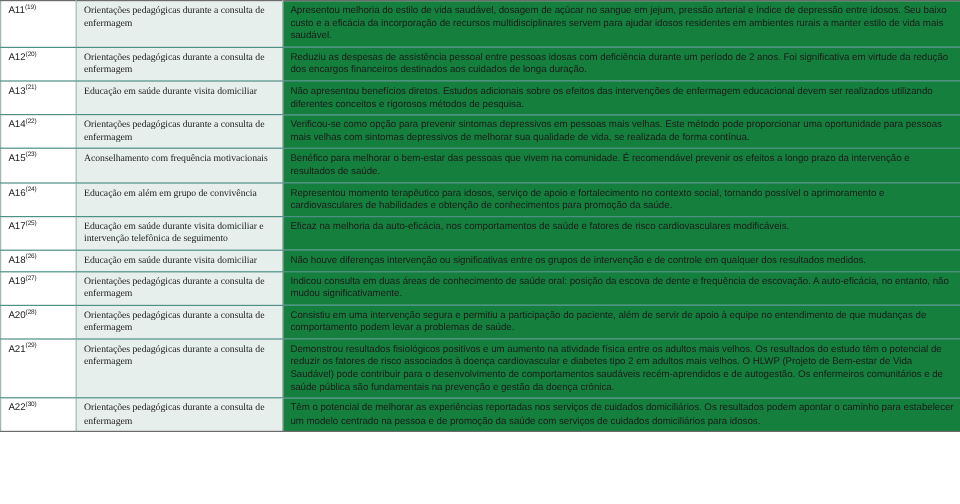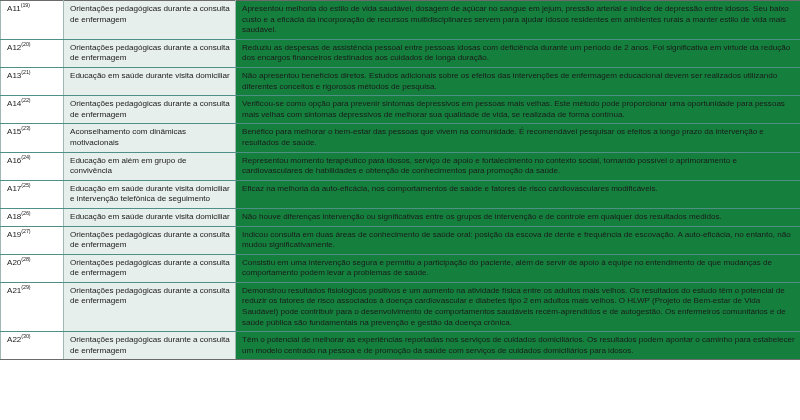--- a/index.html
+++ b/index.html
@@ -39,20 +39,21 @@
   col.c-res   { width: 565px; }
 
   td.code {
     background: #ffffff;
     padding-left: 7px;
     white-space: nowrap;
     border-left: 1px solid #7d9c97;
   }
   td.inter {
     background: #e7efec;
+    font-family: Liberation Serif, serif;
   }
   td.res {
     background: #15803d;
     border-right: 1px solid #7d9c97;
   }
 
   
   #study-table tr:first-child td { border-top: 1px solid #6b6b6b; }
   #study-table tr:last-child  td { border-bottom: 1px solid #6b6b6b; }
 
@@ -88,22 +89,22 @@
         <td class="inter">Educação em saúde durante visita domiciliar</td>
         <td class="res">Não apresentou benefícios diretos. Estudos adicionais sobre os efeitos das intervenções de enfermagem educacional devem ser realizados utilizando diferentes conceitos e rigorosos métodos de pesquisa.</td>
       </tr>
       <tr>
         <td class="code"><span>A14</span><span class="sup">(22)</span></td>
         <td class="inter">Orientações pedagógicas durante a consulta de enfermagem</td>
         <td class="res">Verificou-se como opção para prevenir sintomas depressivos em pessoas mais velhas. Este método pode proporcionar uma oportunidade para pessoas mais velhas com sintomas depressivos de melhorar sua qualidade de vida, se realizada de forma contínua.</td>
       </tr>
       <tr>
         <td class="code"><span>A15</span><span class="sup">(23)</span></td>
-        <td class="inter">Aconselhamento com dinâmicas motivacionais</td>
-        <td class="res">Benéfico para melhorar o bem-estar das pessoas que vivem na comunidade. É recomendável pesquisar os efeitos a longo prazo da intervenção e resultados de saúde.</td>
+        <td class="inter">Aconselhamento com frequência motivacionais</td>
+        <td class="res">Benéfico para melhorar o bem-estar das pessoas que vivem na comunidade. É recomendável prevenir os efeitos a longo prazo da intervenção e resultados de saúde.</td>
       </tr>
       <tr>
         <td class="code"><span>A16</span><span class="sup">(24)</span></td>
         <td class="inter">Educação em além em grupo de convivência</td>
         <td class="res">Representou momento terapêutico para idosos, serviço de apoio e fortalecimento no contexto social, tornando possível o aprimoramento e cardiovasculares de habilidades e obtenção de conhecimentos para promoção da saúde.</td>
       </tr>
       <tr>
         <td class="code"><span>A17</span><span class="sup">(25)</span></td>
         <td class="inter">Educação em saúde durante visita domiciliar e intervenção telefônica de seguimento</td>
         <td class="res">Eficaz na melhoria da auto-eficácia, nos comportamentos de saúde e fatores de risco cardiovasculares modificáveis.</td>

